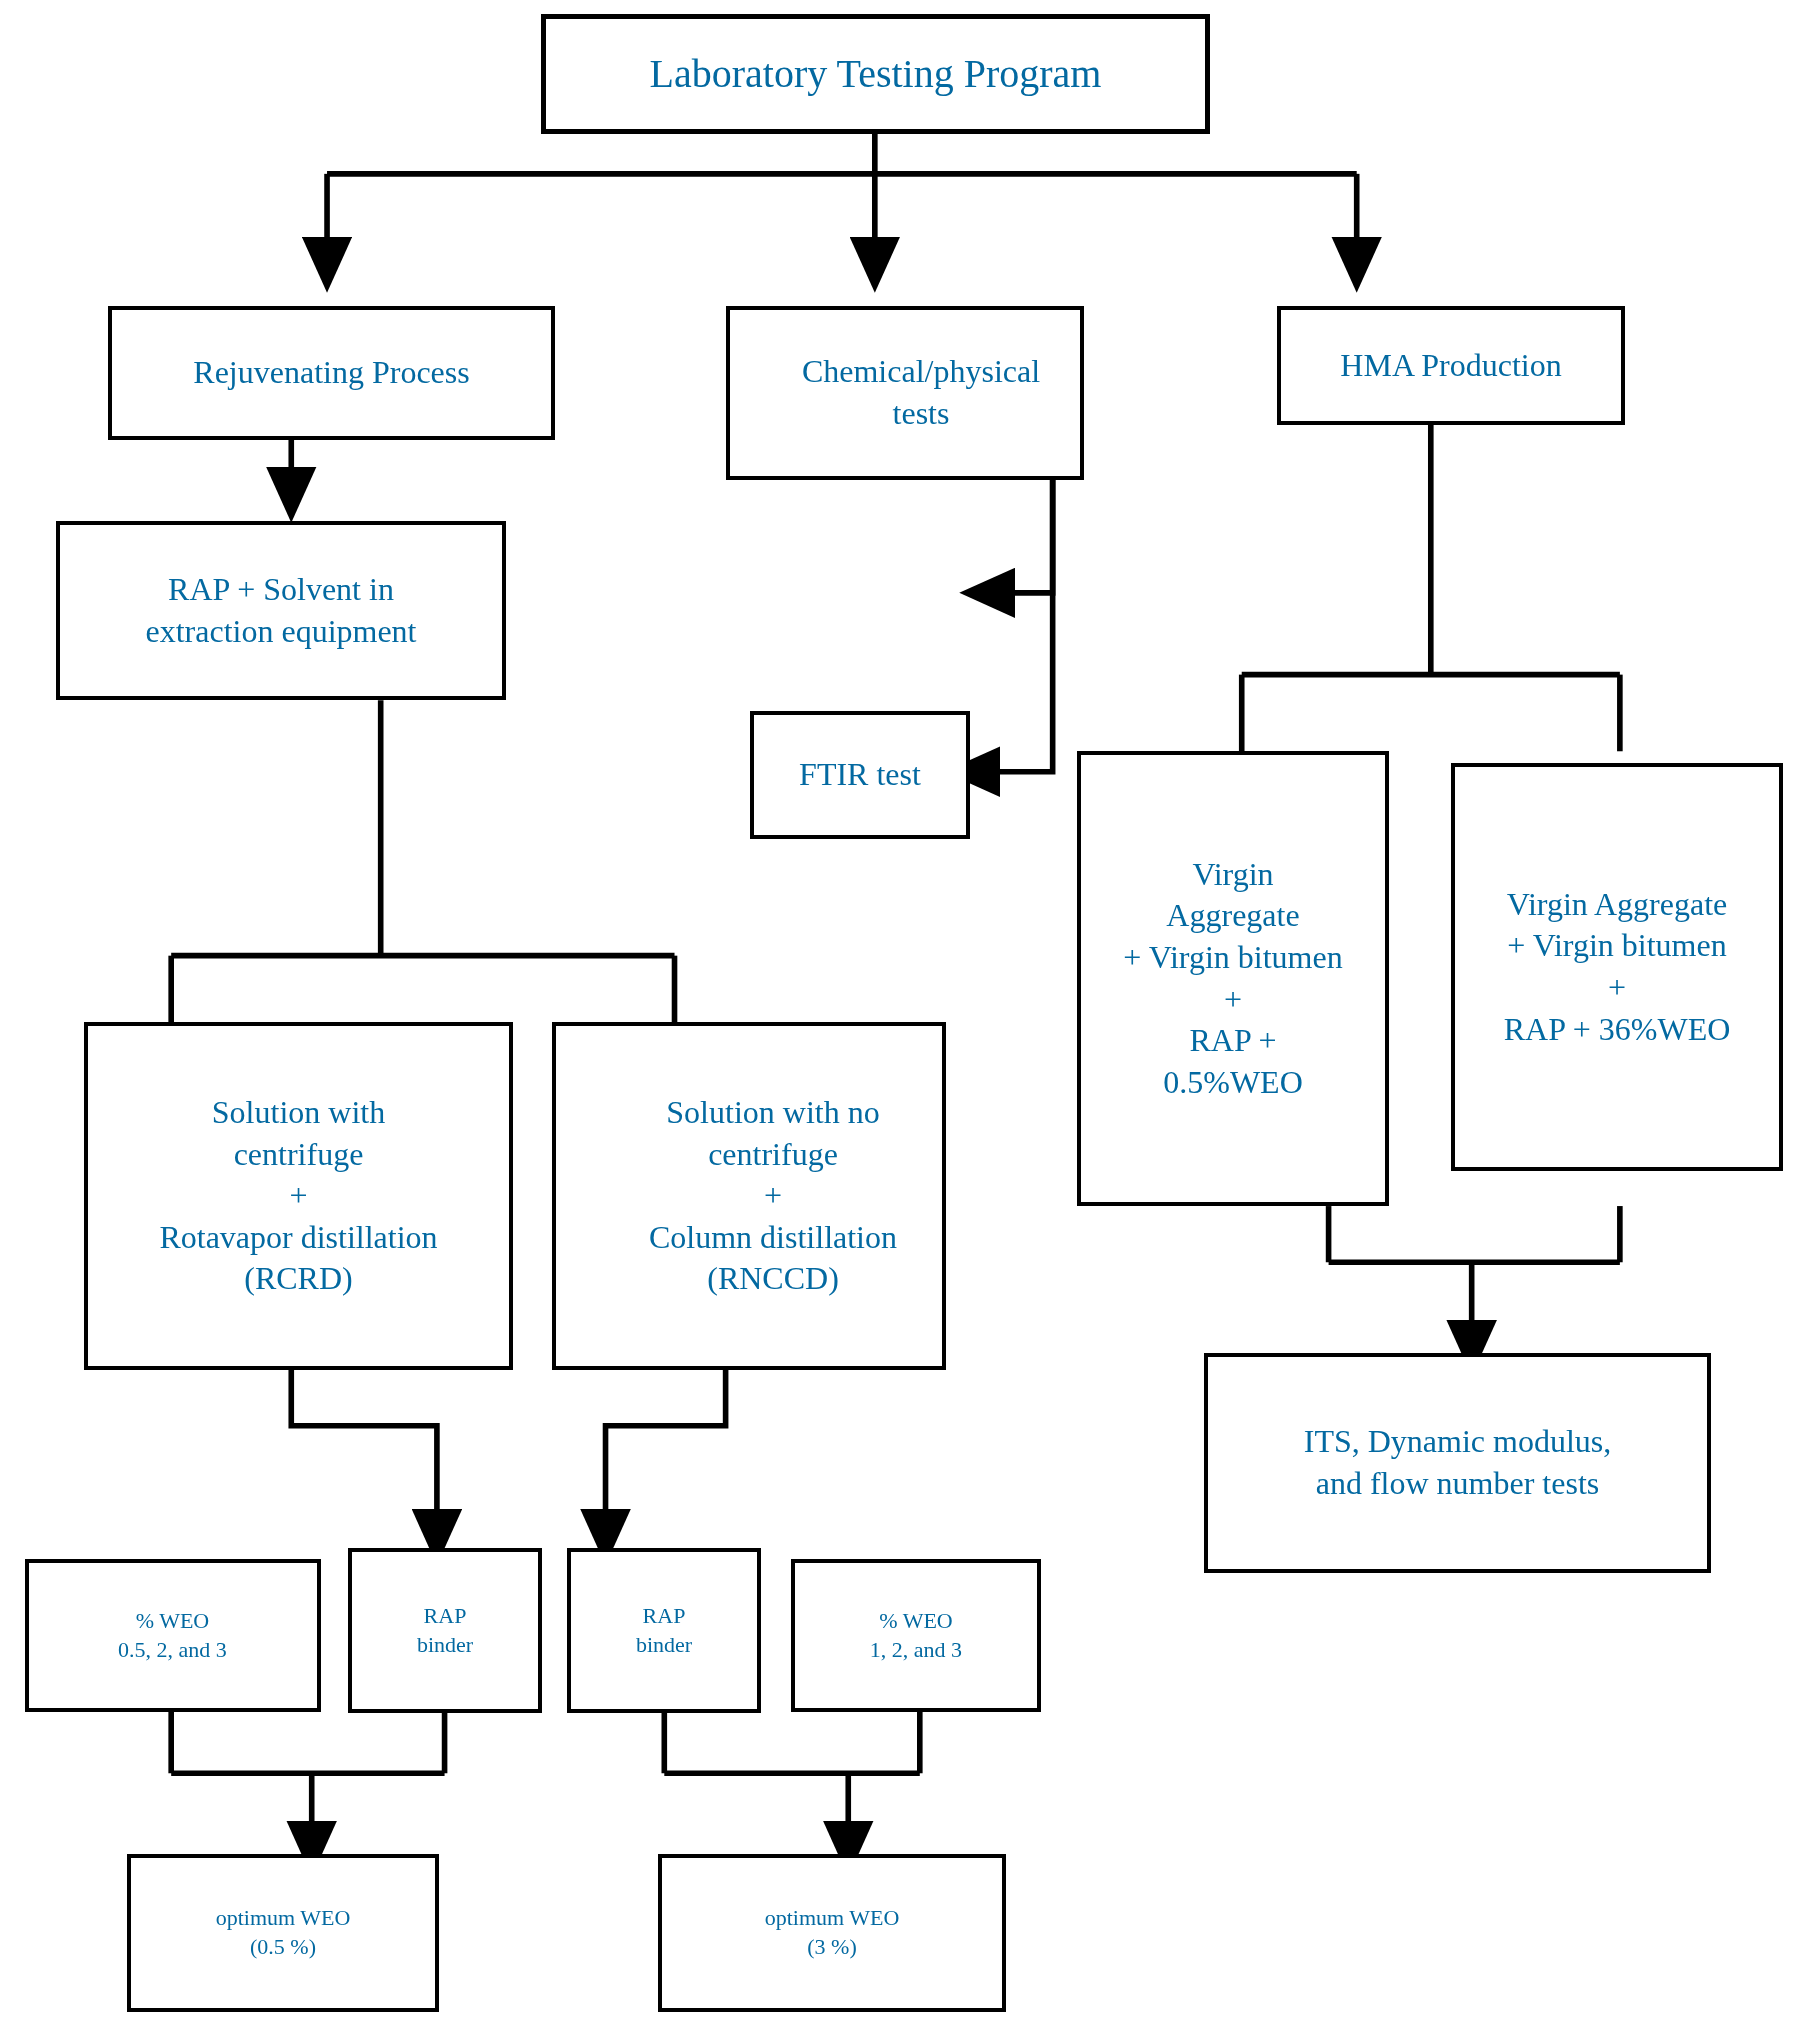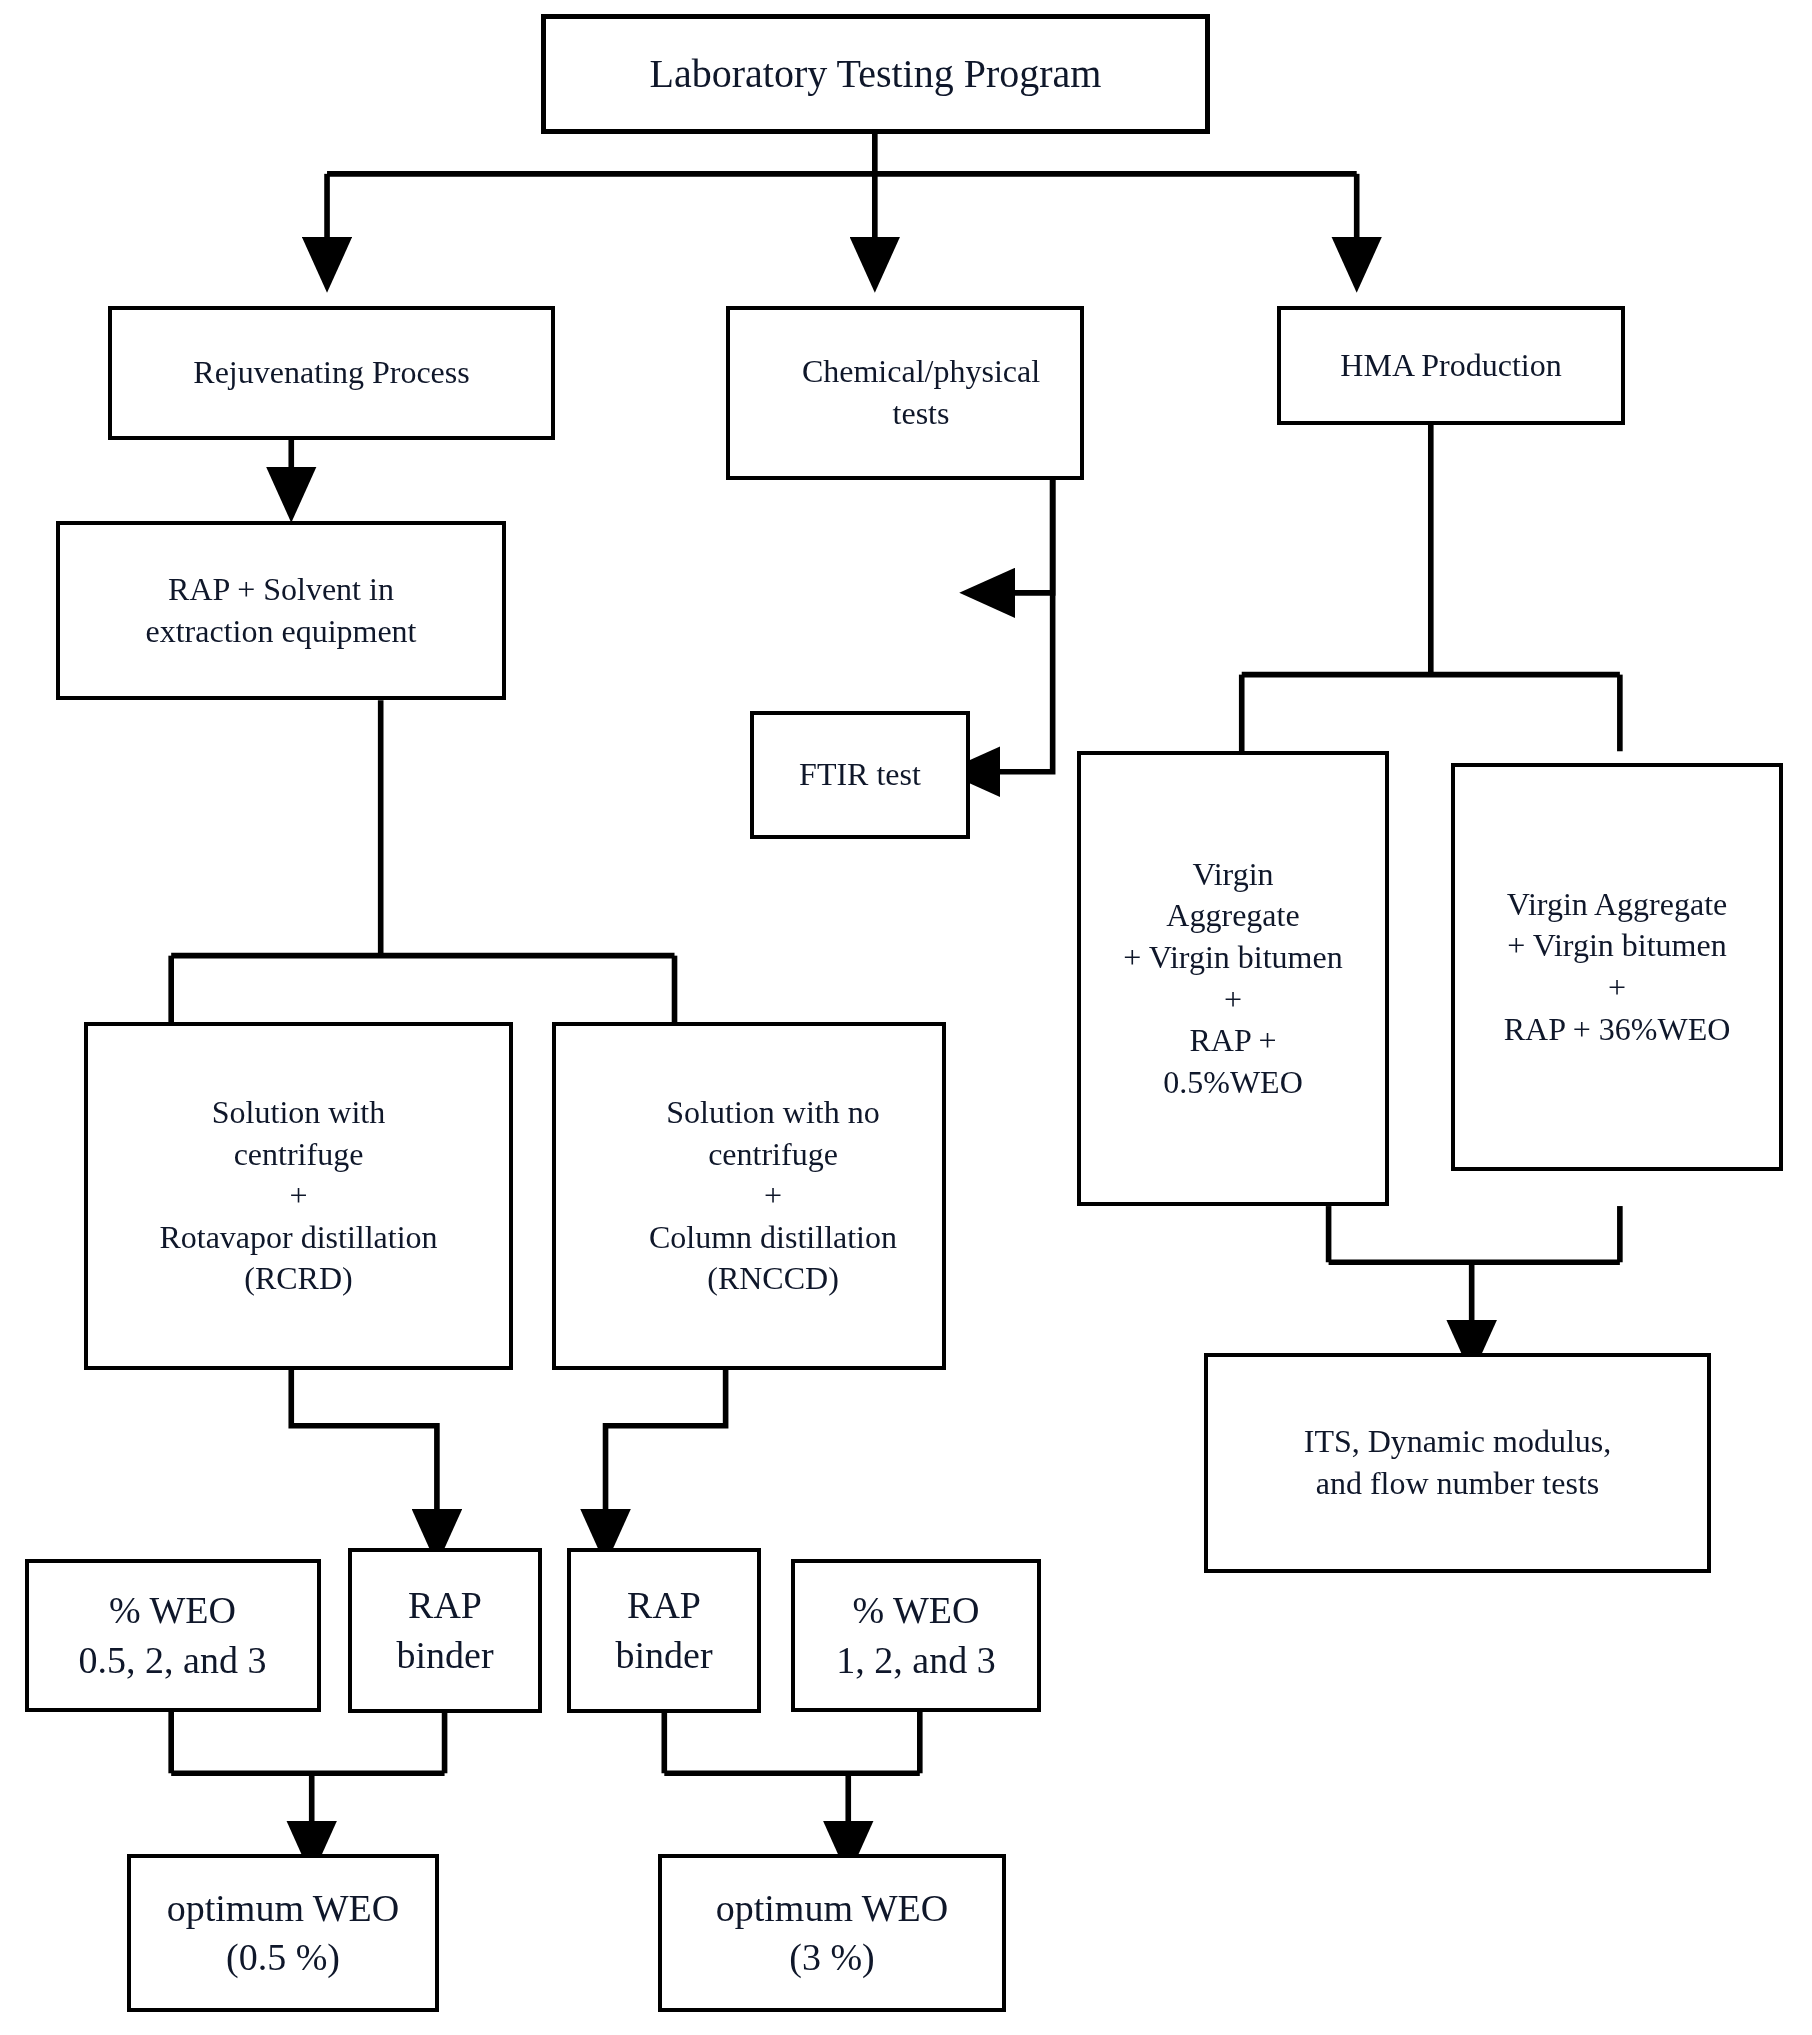--- a/index.html
+++ b/index.html
@@ -20,41 +20,41 @@
   .node {
     position: absolute;
     box-sizing: border-box;
     border: 4.6px solid #000000;
     background: #ffffff;
     display: flex;
     flex-direction: column;
     align-items: center;
     justify-content: center;
     text-align: center;
-    color: #0f172a;
+    color: #0369a1;
     font-family: "Liberation Serif", serif;
     line-height: 1.30;
     z-index: 5;
   }
   .node .ln {
     display: block;
     white-space: nowrap;
   }
   .title-node {
     font-size: 40px;
     border-width: 5.1px;
   }
   .lvl2 {
     font-size: 32px;
   }
   .mid {
     font-size: 32px;
   }
   .small {
-    font-size: 38px;
+    font-size: 22px;
   }
   svg.edges {
     position: absolute;
     left: 0;
     top: 0;
     width: 1812px;
     height: 2035px;
     z-index: 1;
     overflow: visible;
   }

